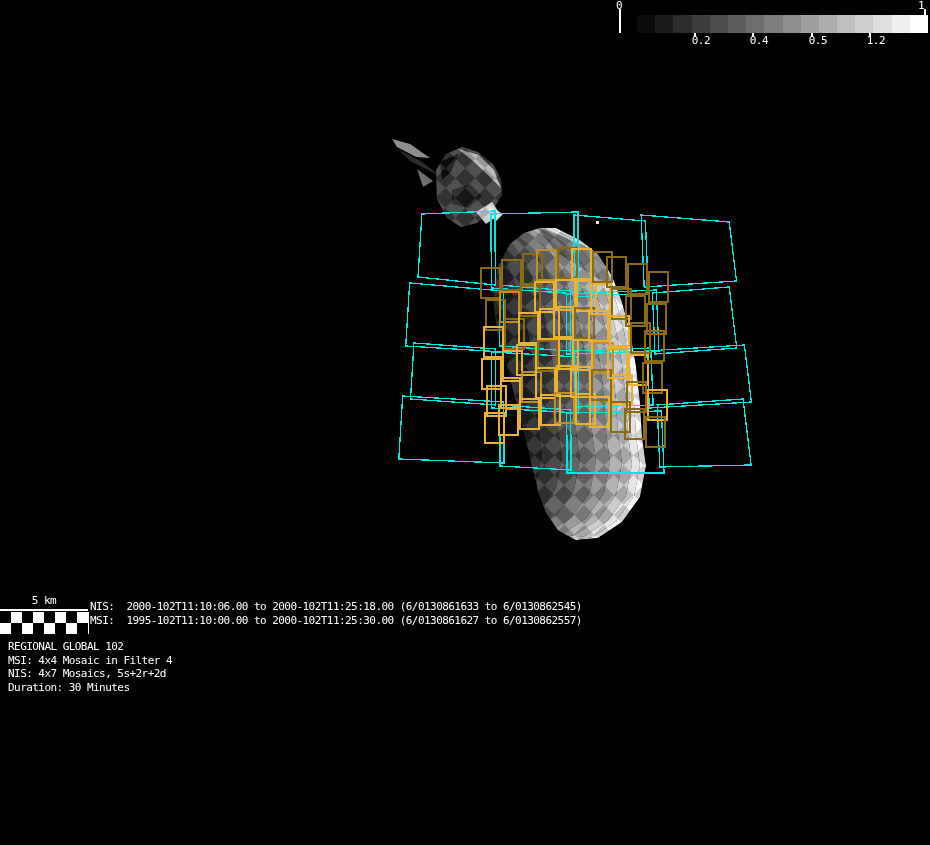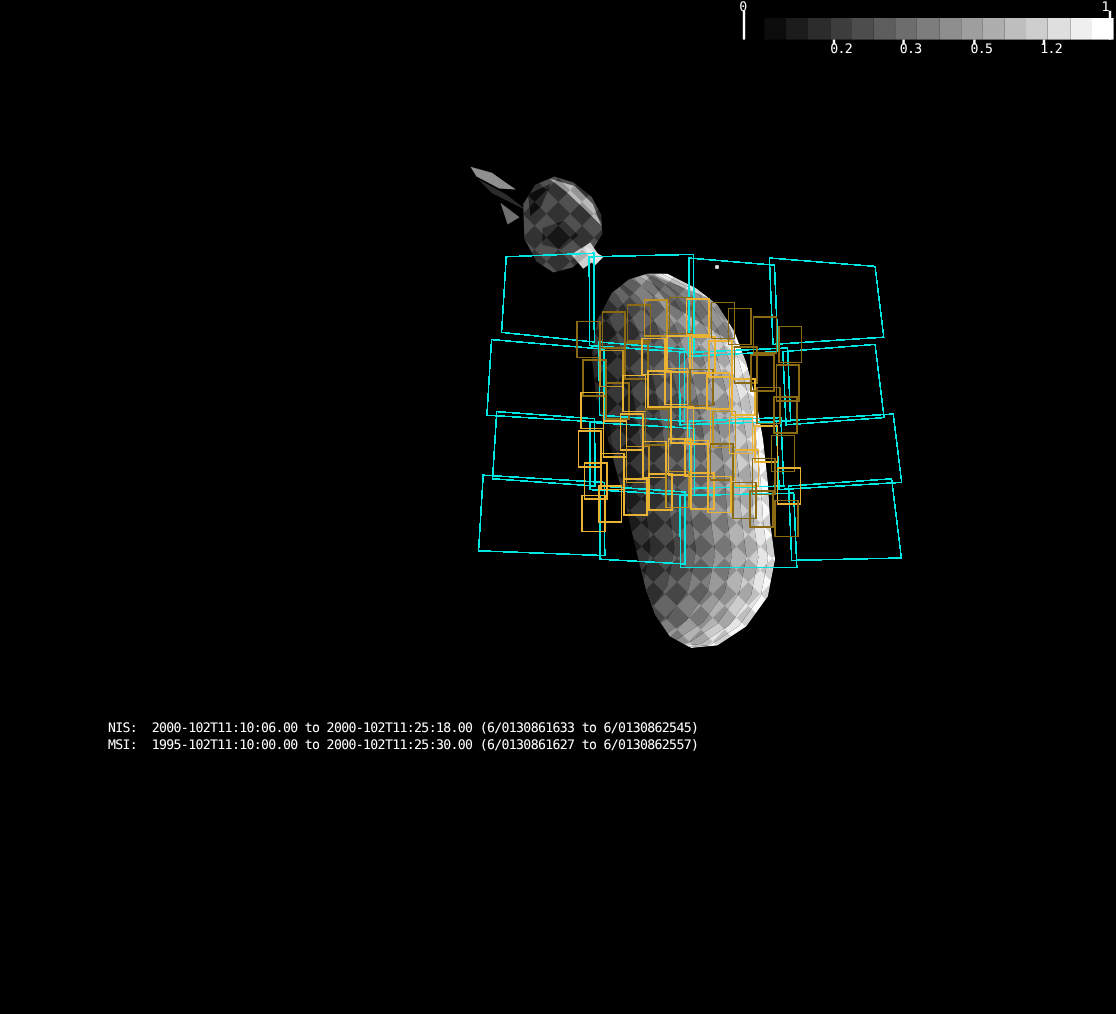--- a/index.html
+++ b/index.html
@@ -179,29 +179,58 @@
         <div class="cb-step" style="width: 18.1875px; background: rgb(142, 142, 142);"></div>
         <div class="cb-step" style="width: 18.1875px; background: rgb(158, 158, 158);"></div>
         <div class="cb-step" style="width: 18.1875px; background: rgb(174, 174, 174);"></div>
         <div class="cb-step" style="width: 18.1875px; background: rgb(190, 190, 190);"></div>
         <div class="cb-step" style="width: 18.1875px; background: rgb(206, 206, 206);"></div>
         <div class="cb-step" style="width: 18.1875px; background: rgb(223, 223, 223);"></div>
         <div class="cb-step" style="width: 18.1875px; background: rgb(239, 239, 239);"></div>
         <div class="cb-step" style="width: 18.1875px; background: rgb(255, 255, 255);"></div>
       </div>
     <span class="cb-lbl" style="left:70px">0.2</span>
-    <span class="cb-lbl" style="left:128px">0.3</span>
+    <span class="cb-lbl" style="left:128px">0.4</span>
     <span class="cb-lbl" style="left:187px">0.5</span>
     <span class="cb-lbl" style="left:245px">1.2</span>
   <div class="cb-nub" style="left: 84.2px;"></div>
       <div class="cb-nub" style="left: 142.4px;"></div>
       <div class="cb-nub" style="left: 200.6px;"></div>
       <div class="cb-nub" style="left: 258.8px;"></div>
     </div>
 
+  <div id="scalebar">
+    <div id="sb-label" class="txt" style="position:absolute;">5 km</div>
+    <div id="sb-line"></div>
+    <div id="sb-checker">
+        <div class="sb-cell" style="left: 0px; top: 0px; background: rgb(0, 0, 0);"></div>
+        <div class="sb-cell" style="left: 11px; top: 0px; background: rgb(255, 255, 255);"></div>
+        <div class="sb-cell" style="left: 22px; top: 0px; background: rgb(0, 0, 0);"></div>
+        <div class="sb-cell" style="left: 33px; top: 0px; background: rgb(255, 255, 255);"></div>
+        <div class="sb-cell" style="left: 44px; top: 0px; background: rgb(0, 0, 0);"></div>
+        <div class="sb-cell" style="left: 55px; top: 0px; background: rgb(255, 255, 255);"></div>
+        <div class="sb-cell" style="left: 66px; top: 0px; background: rgb(0, 0, 0);"></div>
+        <div class="sb-cell" style="left: 77px; top: 0px; background: rgb(255, 255, 255);"></div>
+        <div class="sb-cell" style="left: 0px; top: 11px; background: rgb(255, 255, 255);"></div>
+        <div class="sb-cell" style="left: 11px; top: 11px; background: rgb(0, 0, 0);"></div>
+        <div class="sb-cell" style="left: 22px; top: 11px; background: rgb(255, 255, 255);"></div>
+        <div class="sb-cell" style="left: 33px; top: 11px; background: rgb(0, 0, 0);"></div>
+        <div class="sb-cell" style="left: 44px; top: 11px; background: rgb(255, 255, 255);"></div>
+        <div class="sb-cell" style="left: 55px; top: 11px; background: rgb(0, 0, 0);"></div>
+        <div class="sb-cell" style="left: 66px; top: 11px; background: rgb(255, 255, 255);"></div>
+        <div class="sb-cell" style="left: 77px; top: 11px; background: rgb(0, 0, 0);"></div>
+      </div>
+    <div id="sb-edge"></div>
+  </div>
 
   <div id="legend">
     <div id="legend-nis" class="txt">NIS:  2000-102T11:10:06.00 to 2000-102T11:25:18.00 (6/0130861633 to 6/0130862545)</div>
     <div id="legend-msi" class="txt">MSI:  1995-102T11:10:00.00 to 2000-102T11:25:30.00 (6/0130861627 to 6/0130862557)</div>
   </div>
 
+  <div id="info">
+    <div class="info-line">REGIONAL GLOBAL 102</div>
+    <div class="info-line">MSI: 4x4 Mosaic in Filter 4</div>
+    <div class="info-line">NIS: 4x7 Mosaics, 5s+2r+2d</div>
+    <div class="info-line">Duration: 30 Minutes</div>
+  </div>
 
 </div>
 
 </body></html>

